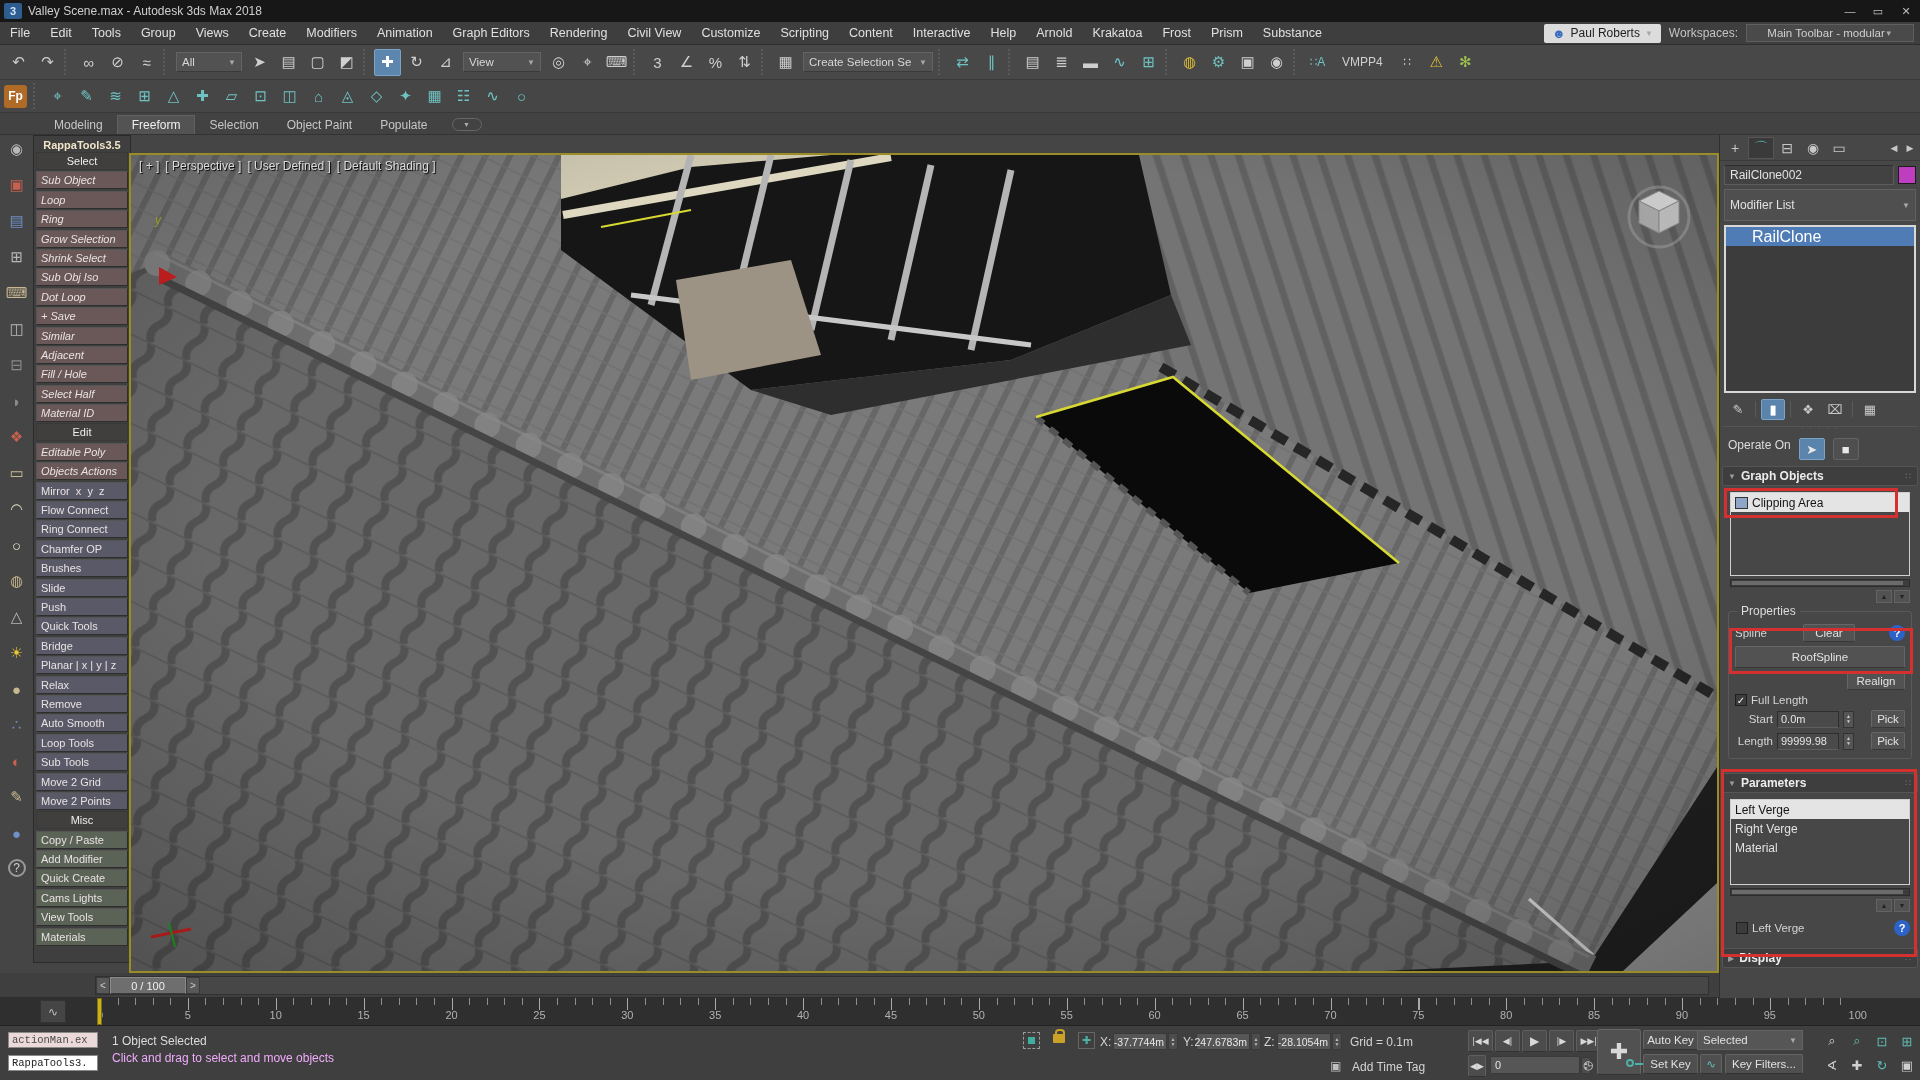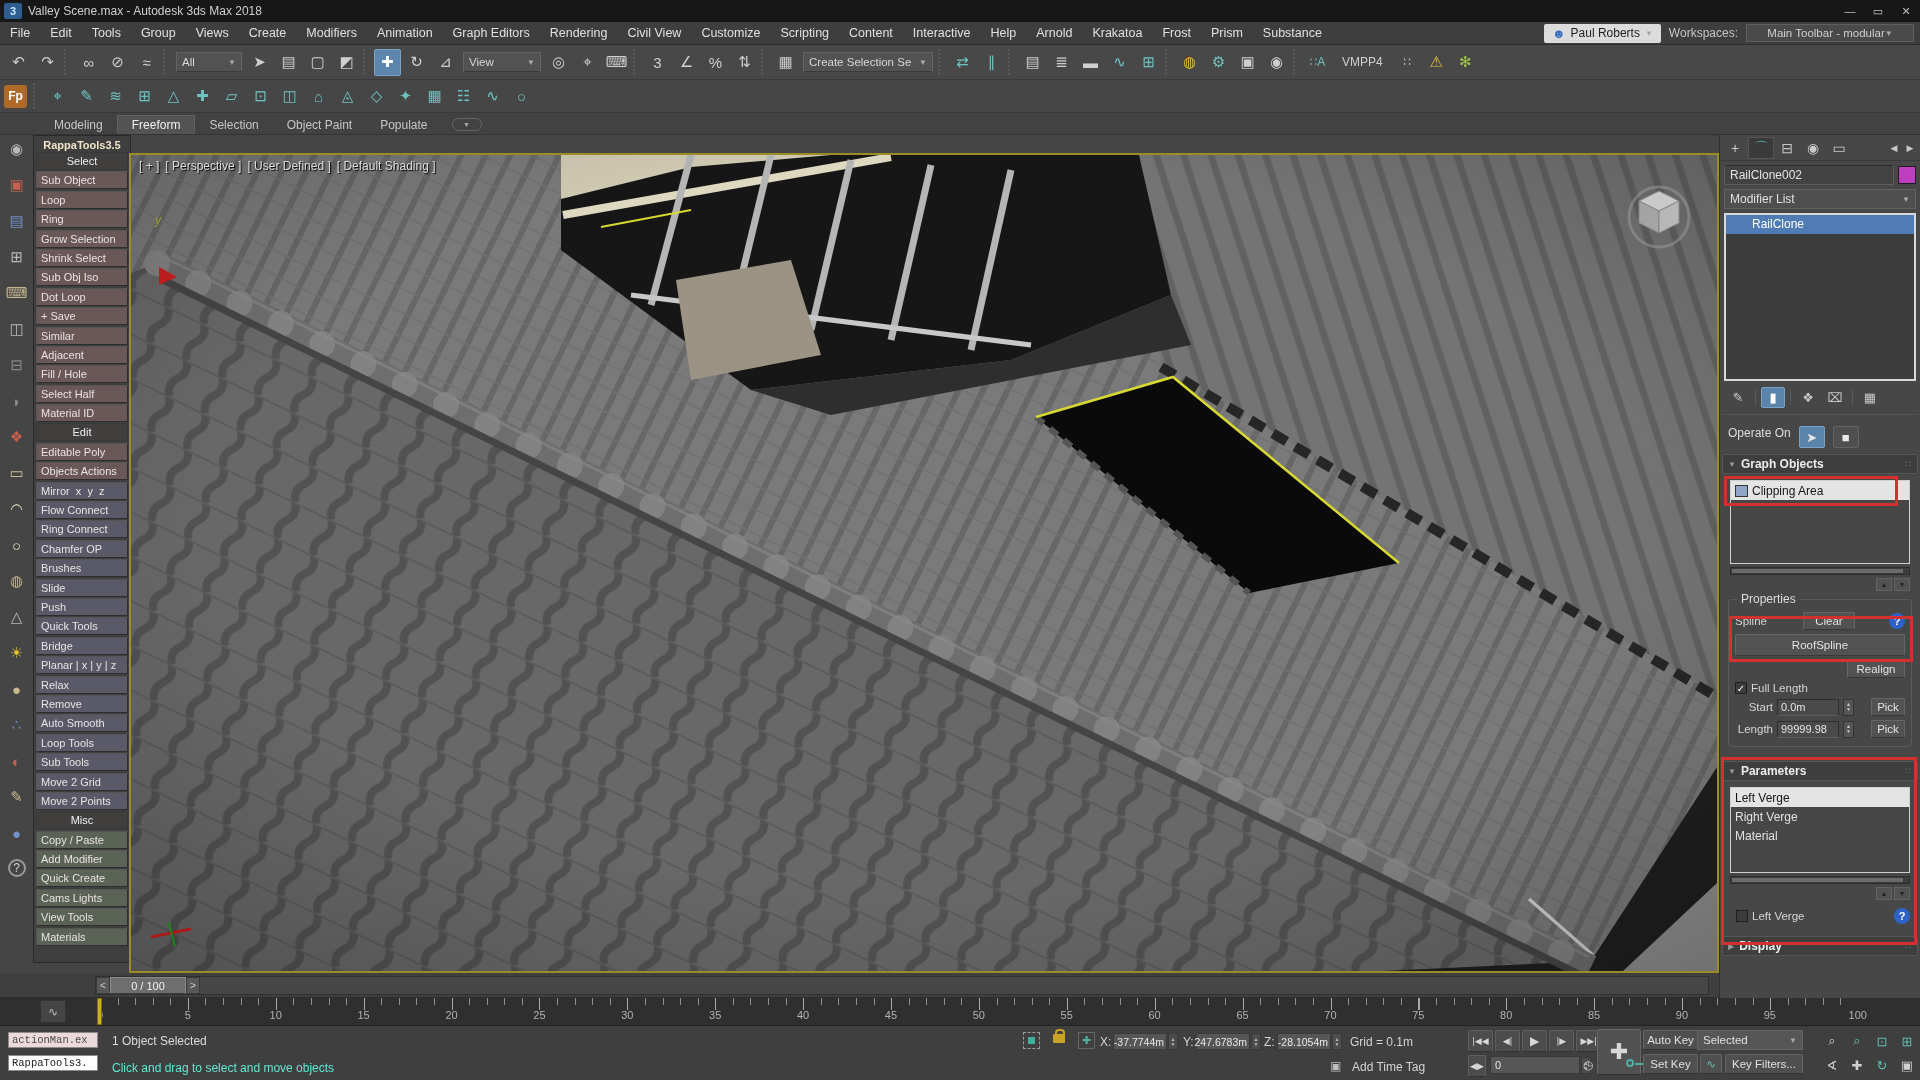--- a/index.html
+++ b/index.html
@@ -63,21 +63,21 @@
   .c-yellow{color:#e8c830;}.c-blue{color:#7090c8;}.c-dark{color:#8a8a8a;}
   .help-circle{width:18px;height:18px;border-radius:50%;border:2px solid #9a9a9a;color:#cfcfcf;
                font-size:12px;display:flex;align-items:center;justify-content:center;margin-top:2px;}
   
   .rappa{position:absolute;left:33px;top:135px;width:98px;height:828px;background:#3f3f3f;
          border:1px solid #2a2a2a;padding:2px 2px 0 2px;overflow:hidden;}
   .rt-title{font-size:11px;font-weight:bold;color:#f0e4c8;text-align:center;height:14px;line-height:14px;}
   .rt-item{height:18px;line-height:17px;margin-bottom:1.4px;font-size:11px;color:#e9e2e2;
            padding-left:4px;border:1px solid #555;border-bottom-color:#2e2e2e;border-right-color:#2e2e2e;
            white-space:pre;overflow:hidden;}
-  .rt-item.m{background:#6a5757;}
+  .rt-item.m{background:#6a5757;font-style:italic;}
   .rt-item.b{background:#595968;}
   .rt-item.g{background:#5a6356;}
   .rt-item.hdr{background:#413e3e;text-align:center;padding-left:0;color:#eee;border-color:#383838;}
   
   .viewport{position:absolute;left:129px;top:153px;width:1590px;height:820px;
             border:2px solid #9a8d25;background:#111;}
   .vp-label{position:absolute;left:8px;top:4px;font-size:12px;color:#dcdcdc;
             text-shadow:1px 1px 1px #000;display:flex;gap:6px;z-index:5;}
   .vp-axis-y{position:absolute;left:24px;top:58px;font-size:12px;font-style:italic;color:#9aa02a;z-index:5;}
   .viewcube{position:absolute;right:22px;top:24px;width:72px;height:72px;z-index:5;opacity:.95;}
@@ -87,24 +87,24 @@
   .cp-tabs{height:26px;display:flex;align-items:center;padding:0 2px;border-bottom:1px solid #3a3a3a;}
   .cp-tab{width:26px;height:22px;display:flex;align-items:center;justify-content:center;
           font-size:14px;color:#c8c8c8;}
   .cp-tab.active{color:#55bcbc;background:#3a3a3a;border:1px solid #555;}
   .cp-tab.arrow{width:16px;font-size:9px;margin-left:auto;}
   .cp-tab.arrow2{width:16px;font-size:9px;margin-left:0;}
   .cp-row{display:flex;align-items:center;margin:4px 4px 0 4px;gap:4px;}
   .cp-name{flex:1;height:20px;background:#424242;border:1px solid #5c5c5c;border-top-color:#2e2e2e;
            color:#e2e2e2;font-size:12px;display:flex;align-items:center;padding:0 5px;}
   .color-swatch{width:18px;height:18px;background:#bf3ebf;border:1px solid #1d1d1d;}
-  .mod-dd{flex:1;height:20px;background:#4f4f4f;border:1px solid #616161;display:flex;
+  .mod-dd{flex:1;height:32px;background:#4f4f4f;border:1px solid #616161;display:flex;
           align-items:center;justify-content:space-between;padding:0 5px;color:#e0e0e0;}
   .stack{margin:4px 4px 0 4px;height:168px;background:#3c3c3c;border:2px solid #d8d8d8;}
-  .stack-item{height:19px;line-height:19px;padding-left:26px;color:#fff;font-size:12px;}
+  .stack-item{height:19px;line-height:19px;padding-left:26px;color:#fff;font-size:16px;}
   .stack-item.selected{background:#4f7cb5;}
   .stack-tools{display:flex;align-items:center;gap:3px;margin:4px 6px 0 6px;height:24px;}
   .st-icon{width:24px;height:21px;display:flex;align-items:center;justify-content:center;
            font-size:13px;color:#c8c8c8;}
   .st-icon.active{background:#5b84ad;border:1px solid #7aa3c8;border-radius:2px;color:#fff;}
   .st-sep{width:1px;height:16px;background:#5a5a5a;margin:0 2px;}
   .grip{height:8px;border-top:1px solid #555;margin:5px 2px 0 2px;text-align:center;
         color:#6a6a6a;font-size:7px;line-height:4px;letter-spacing:2px;}
   .operate{display:flex;align-items:flex-start;margin:4px 8px;gap:8px;}
   .op-label{color:#dcdcdc;}
@@ -165,21 +165,21 @@
   .ruler-nums span{width:87.9px;text-align:center;font-size:11px;color:#b2b2b2;flex:none;}
   .time-marker{position:absolute;left:97px;top:0;width:5px;height:27px;background:#c9b21c;border:1px solid #7e6f10;}
   
   .statusbar{position:absolute;left:0;top:1026px;width:1920px;height:54px;background:#3f3f3f;}
   .task-box{position:absolute;left:8px;width:90px;height:16px;font-family:"Liberation Mono",monospace;
             font-size:10.5px;display:flex;align-items:center;padding:0 3px;border:1px solid #8a8a8a;
             white-space:nowrap;overflow:hidden;}
   .task1{top:6px;background:#ecd9d9;color:#4a4a4a;}
   .task2{top:29px;background:#ffffff;color:#222;}
   .sb-text1{position:absolute;left:112px;top:8px;font-size:12px;color:#dcdcdc;}
-  .sb-text2{position:absolute;left:112px;top:35px;font-size:12px;color:#5eead4;}
+  .sb-text2{position:absolute;left:112px;top:25px;font-size:12px;color:#f0abfc;}
   .sb-abs{position:absolute;font-size:12px;color:#d4d4d4;}
   .iso-toggle{position:absolute;left:1023px;top:6px;width:17px;height:17px;border:1px dashed #9a9a9a;
               display:flex;align-items:center;justify-content:center;}
   .iso-inner{width:7px;height:7px;background:#3fae9e;}
   .padlock{position:absolute;left:1053px;top:8px;width:12px;height:9px;background:#c9a227;border-radius:1px;}
   .padlock:before{content:"";position:absolute;left:2px;top:-5px;width:6px;height:5px;
                   border:2px solid #c9a227;border-bottom:none;border-radius:4px 4px 0 0;}
   .xyz-icon{position:absolute;left:1078px;top:6px;width:17px;height:17px;border:1px solid #666;
             color:#4db0a8;font-size:11px;display:flex;align-items:center;justify-content:center;}
   .coord-field{position:absolute;top:7px;width:54px;height:17px;background:#565656;border:1px solid #3a3a3a;

